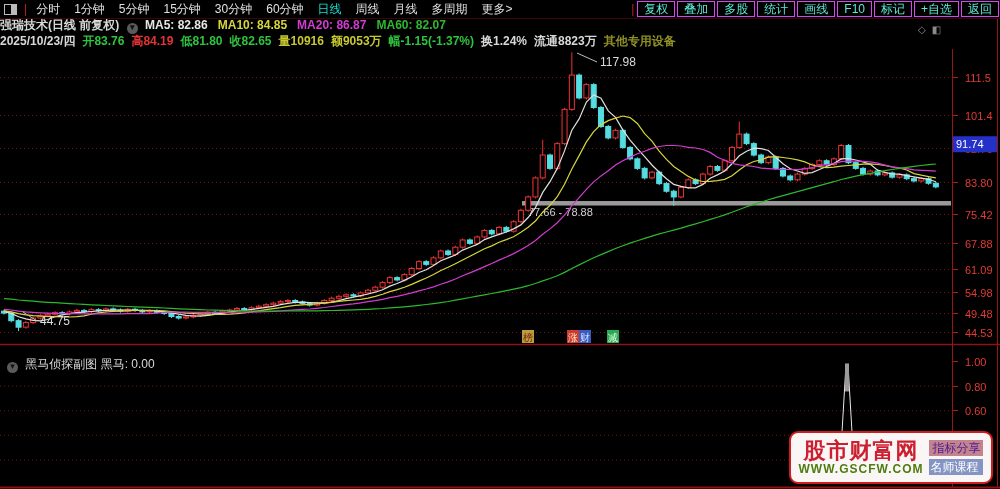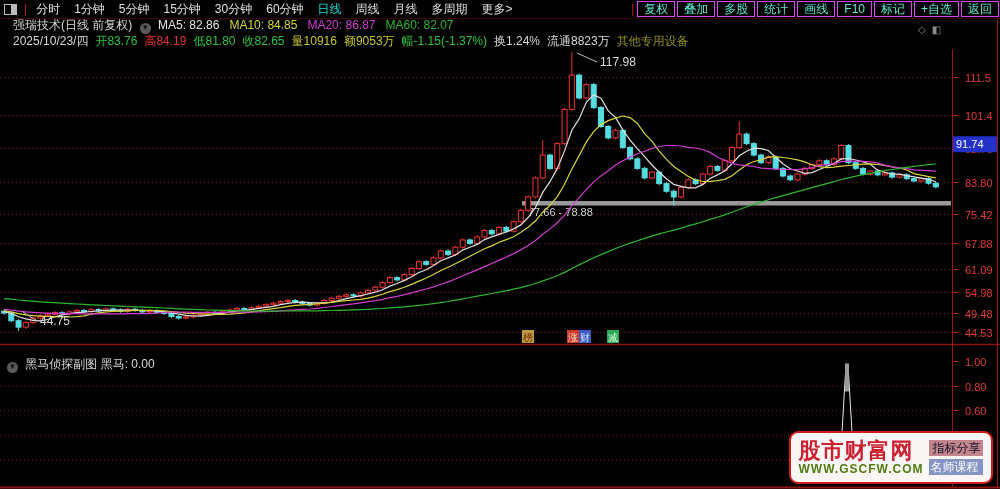--- a/index.html
+++ b/index.html
@@ -10,39 +10,39 @@
            display:flex;align-items:center;font-size:12px;color:#e0e0e0;background:#000;
            border-bottom:1px solid #3a0505;}
   .win-icon{display:inline-block;width:11px;height:9px;border:1px solid #bbb;margin:0 5px 0 4px;
             background:linear-gradient(90deg,#000 55%,#bbb 55%);}
   .mb-sep{color:#c02020;margin:0 2px;}
   .menu-item{padding:0 7px;cursor:default;white-space:nowrap;}
   .menu-item.active{color:#1adfd0;}
   .menu-right{margin-left:auto;display:flex;align-items:center;}
   .menu-btn{border:1px solid #d946ef;padding:0 6px;margin:0 1px;height:14px;line-height:14px;
             color:#5eead4;white-space:nowrap;}
-  .inforow{position:absolute;left:13px;z-index:3;font-size:12px;line-height:15px;color:#d8d8d8;
-           white-space:nowrap;}
+  .inforow{position:absolute;left:0;z-index:3;font-size:12px;line-height:15px;color:#d8d8d8;
+           white-space:nowrap;font-weight:bold;}
   #row-name{top:18px;}
   #row-quote{top:34px;}
   .chev-circle{display:inline-block;width:11px;height:11px;border-radius:50%;background:#5a5a5a;
                color:#111;font-size:9px;line-height:9px;text-align:center;vertical-align:-1px;margin:0 4px;}
   .ma-val{margin-right:10px;}
   .q-item{margin-right:7px;text-align:right;}
   .corner-icons{position:absolute;top:24px;left:918px;z-index:3;color:#8a8a8a;font-size:10px;
                 letter-spacing:6px;}
   .ind-header{position:absolute;left:3px;top:356px;z-index:3;font-size:12px;color:#d8d8d8;white-space:nowrap;}
   .watermark{position:absolute;left:789px;top:431px;width:204px;height:53px;z-index:5;
              background:#faf6f6;border:2px solid #cf1c1c;border-radius:9px;
              display:flex;align-items:center;justify-content:center;gap:6px;box-sizing:border-box;}
-  .wm-left{text-align:left;}
+  .wm-left{text-align:center;}
   .wm-title{color:#cc2030;font-size:22px;font-weight:bold;letter-spacing:1px;line-height:22px;}
   .wm-url{color:#4d7c0f;font-size:12px;font-weight:bold;letter-spacing:1px;}
   .wm-right{display:flex;flex-direction:column;gap:3px;}
-  .wm-badge1{background:#c4848e;color:#0f172a;font-size:12px;padding:1px 3px;line-height:14px;}
+  .wm-badge1{background:#c4848e;color:#4c1d95;font-size:12px;padding:1px 3px;line-height:14px;}
   .wm-badge2{background:#8494c4;color:#fff;font-size:12px;padding:1px 1px;line-height:14px;}
 </style>
 </head>
 <body>
 
 <div class="menubar">
   <span class="win-icon"></span>
   <span class="mb-sep">|</span>
   <span id="menu-left"><span class="menu-item">分时</span><span class="menu-item">1分钟</span><span class="menu-item">5分钟</span><span class="menu-item">15分钟</span><span class="menu-item">30分钟</span><span class="menu-item">60分钟</span><span class="menu-item active">日线</span><span class="menu-item">周线</span><span class="menu-item">月线</span><span class="menu-item">多周期</span><span class="menu-item">更多&gt;</span></span>
   <span class="menu-right">

